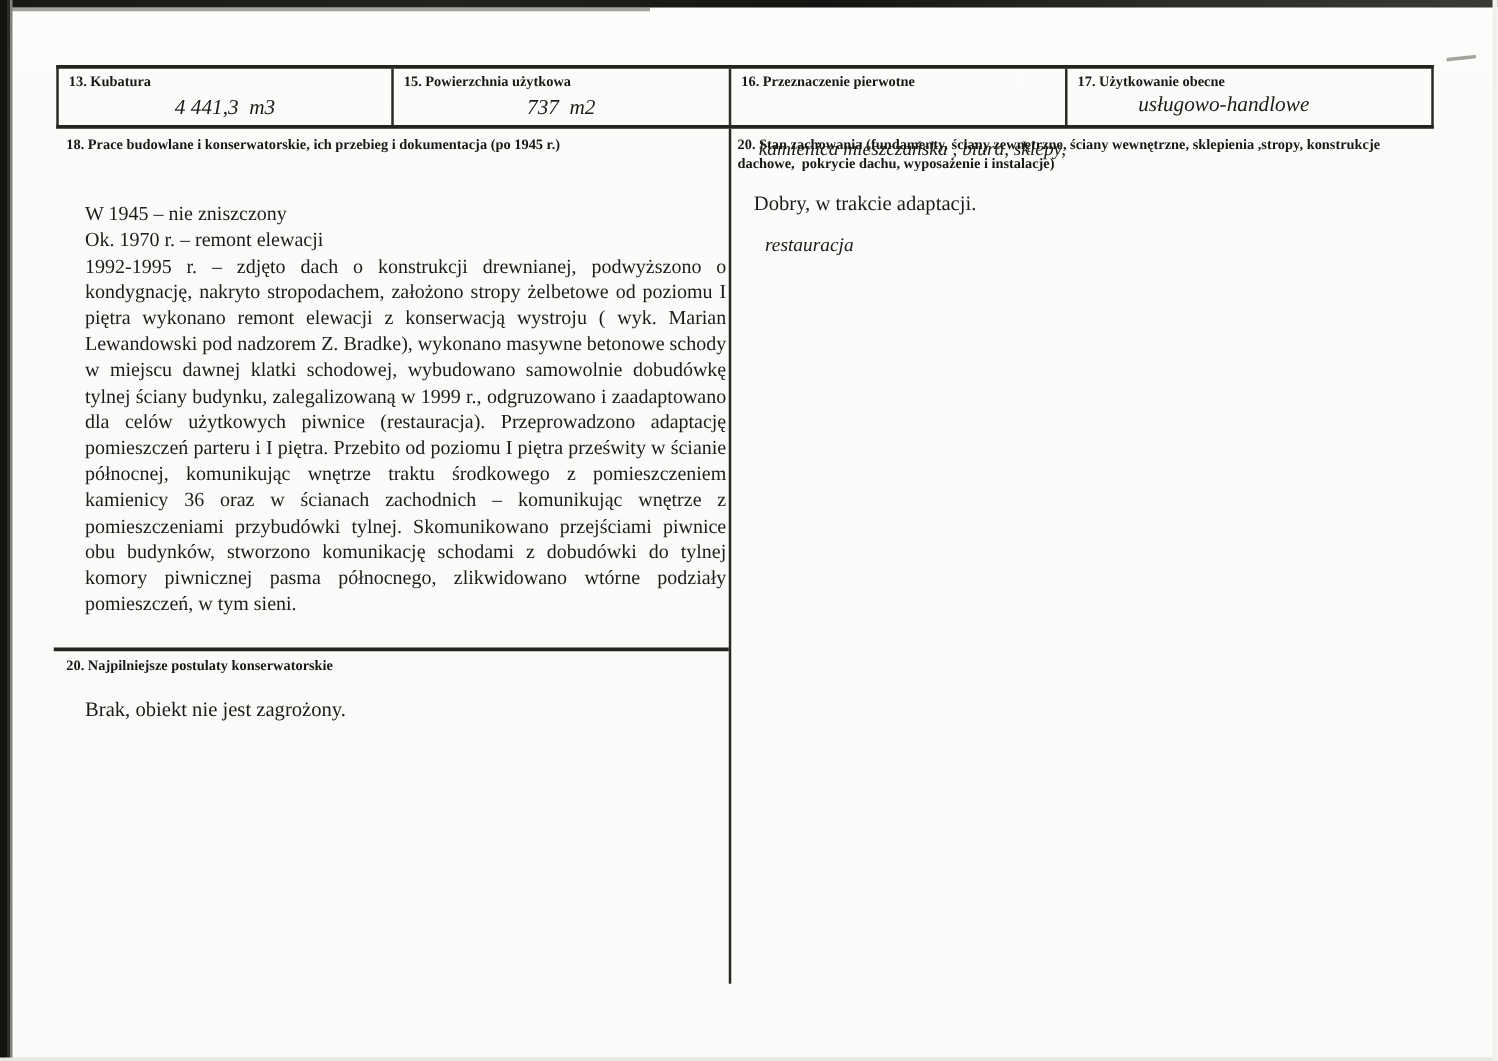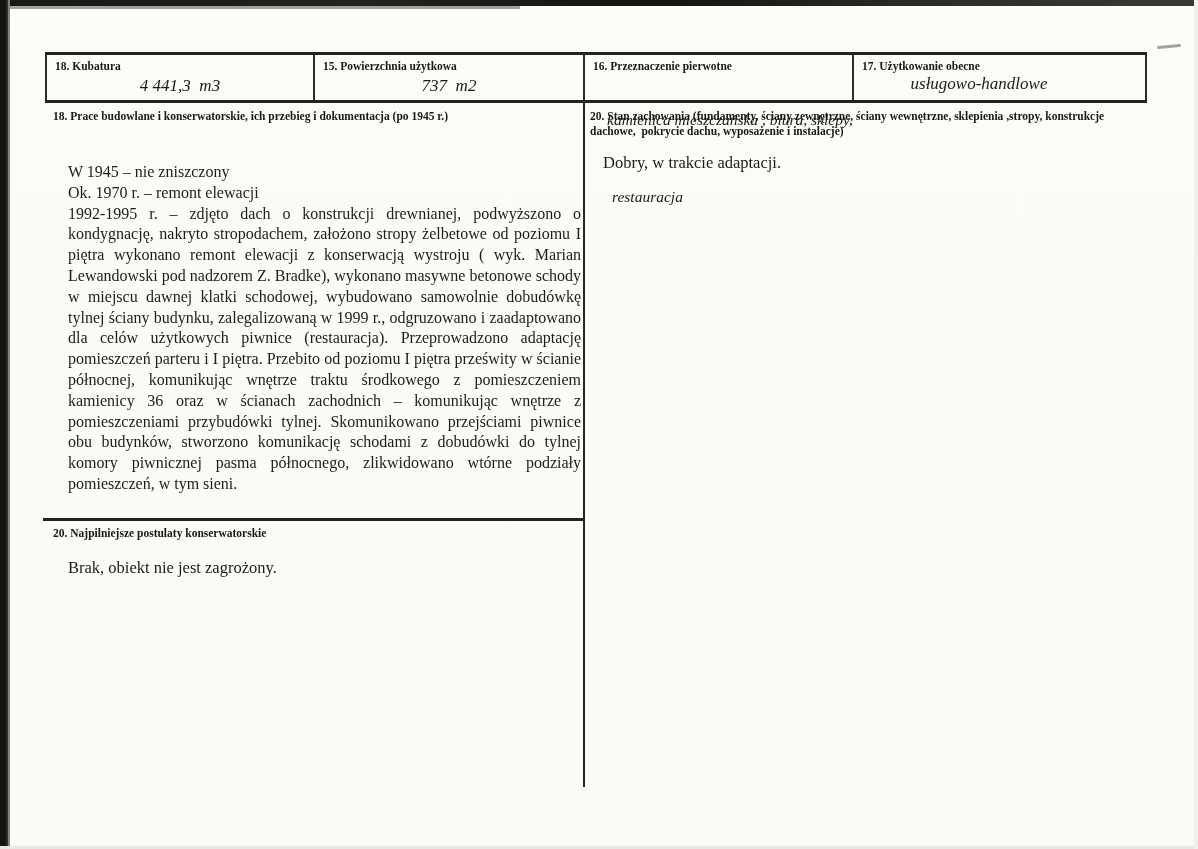--- a/index.html
+++ b/index.html
@@ -64,21 +64,21 @@
 
   <div class="scan-band-top"></div>
   <div class="scan-band-top2"></div>
   <div class="scan-band-left"></div>
   <div class="scan-band-bottom"></div>
   <div class="scan-band-right"></div>
   <div class="pencil-mark"></div>
 
   <div class="hdr-row">
     <div class="cell c14">
-      <div class="lbl">18. Kubatura</div>
+      <div class="lbl">13. Kubatura</div>
       <div class="val">4 441,3  m3</div>
     </div>
     <div class="cell c15">
       <div class="lbl">15. Powierzchnia użytkowa</div>
       <div class="val">737  m2</div>
     </div>
     <div class="cell c16">
       <div class="lbl">16. Przeznaczenie pierwotne</div>
       <div class="val v16">
         <div class="line1">kamienica mieszczańska , biura, sklepy,</div>

